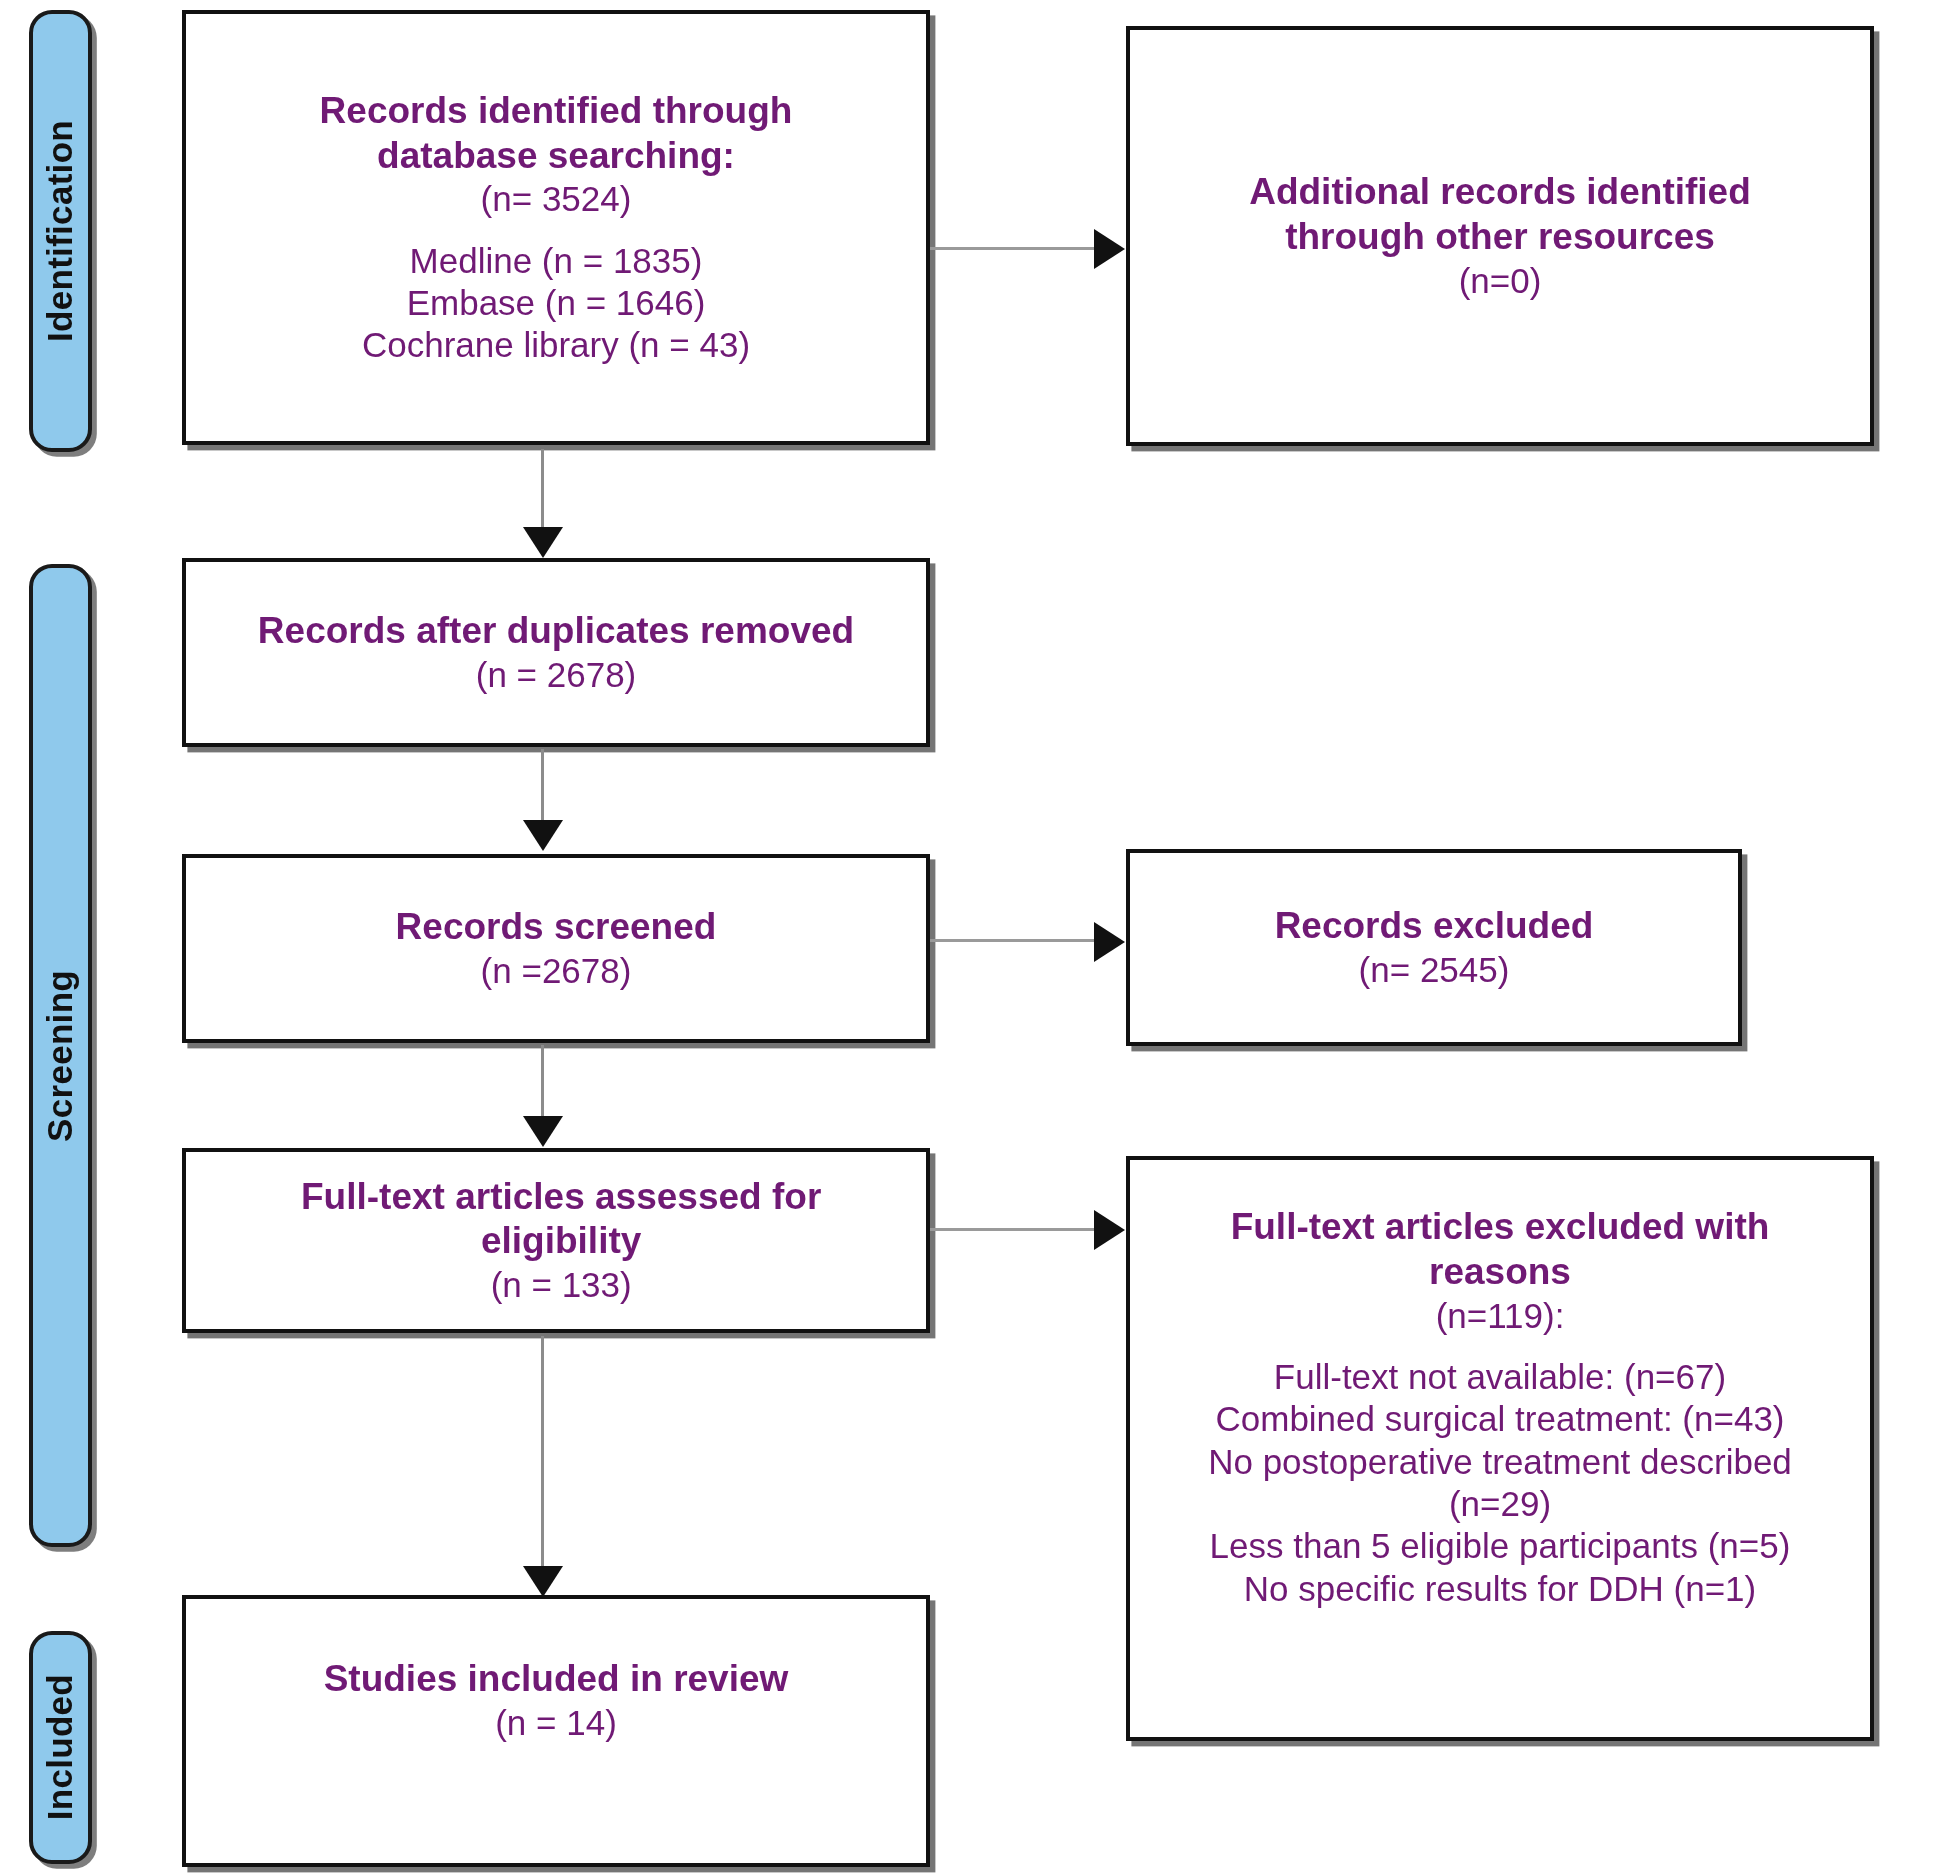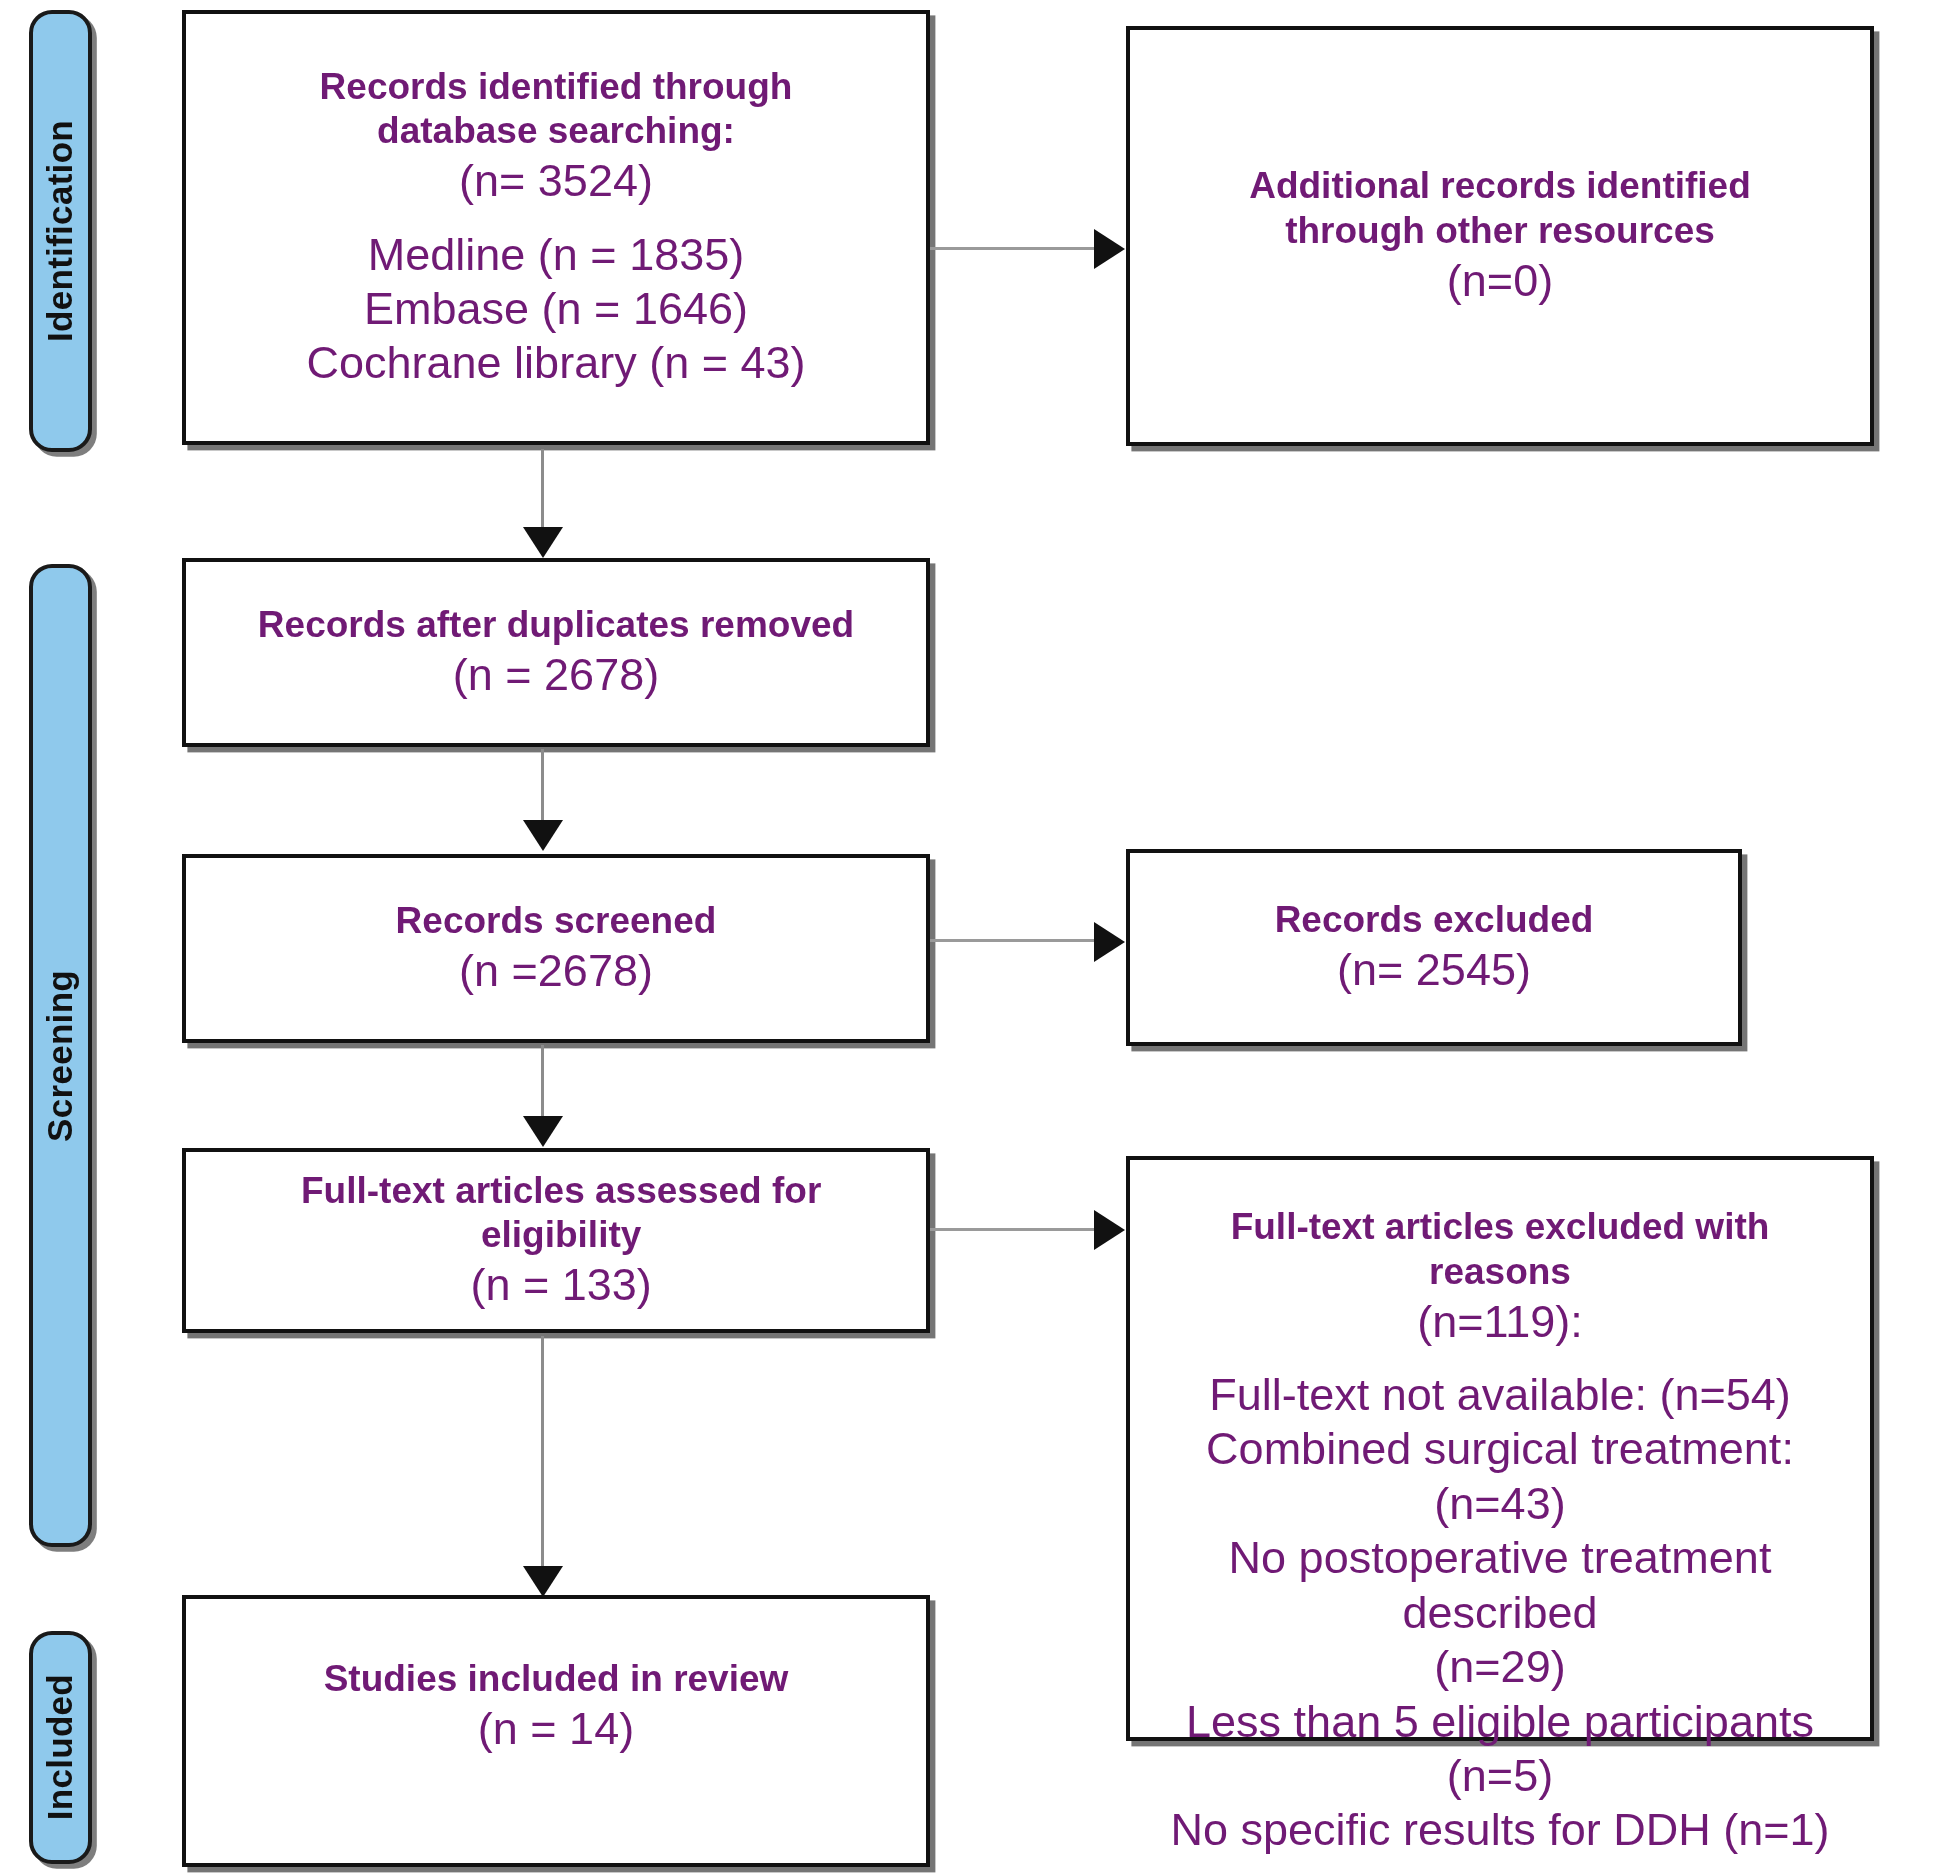--- a/index.html
+++ b/index.html
@@ -57,21 +57,21 @@
   .box-inner {
     width: 100%;
     text-align: center;
   }
   .ln {
     display: block;
     color: #701a75;
     line-height: 1.21;
   }
   .ln.bold   { font-weight: bold; font-size: 37px; }
-  .ln.plain  { font-weight: normal; font-size: 45px; }
+  .ln.plain  { font-weight: normal; font-size: 35px; }
   .ln.gap    { margin-top: 19px; }
 
   
   .v-line {
     position: absolute;
     width: 3.4px;
     background: #8c8c8c;
   }
   .v-arrow {
     position: absolute;
@@ -173,21 +173,21 @@
       <span class="ln bold">eligibility</span>
       <span class="ln plain">(n = 133)</span>
     </div>
   </div>
 
   <div class="flow-box" style="left:1126px; top:1156px; width:748px; height:585px; justify-content:flex-start; padding-top:45px;">
     <div class="box-inner">
       <span class="ln bold">Full-text articles excluded with</span>
       <span class="ln bold">reasons</span>
       <span class="ln plain">(n=119):</span>
-      <span class="ln plain gap">Full-text not available: (n=54)</span>
+      <span class="ln plain gap">Full-text not available: (n=67)</span>
       <span class="ln plain">Combined surgical treatment: (n=43)</span>
       <span class="ln plain">No postoperative treatment described</span>
       <span class="ln plain">(n=29)</span>
       <span class="ln plain">Less than 5 eligible participants (n=5)</span>
       <span class="ln plain">No specific results for DDH (n=1)</span>
     </div>
   </div>
 
   <div class="h-line" style="left:930px; top:1228px; width:165px;"></div>
   <div class="h-arrow" style="left:1094px; top:1210px;"></div>

